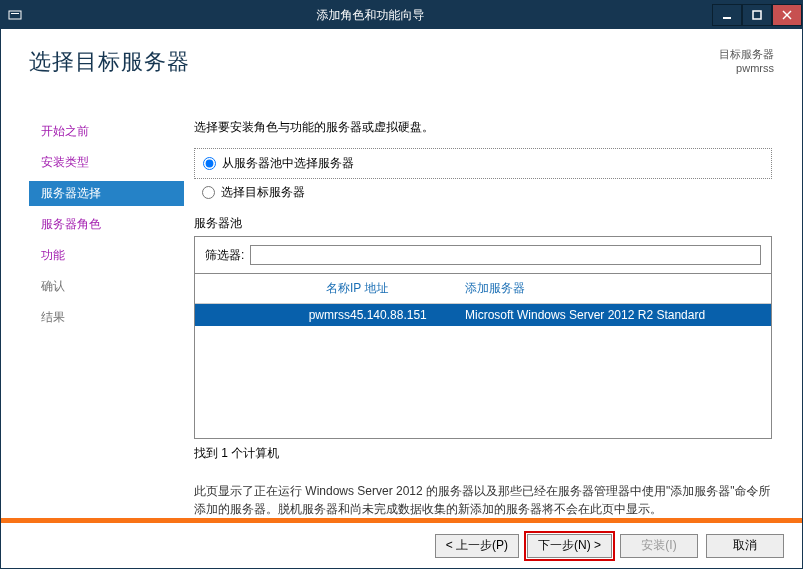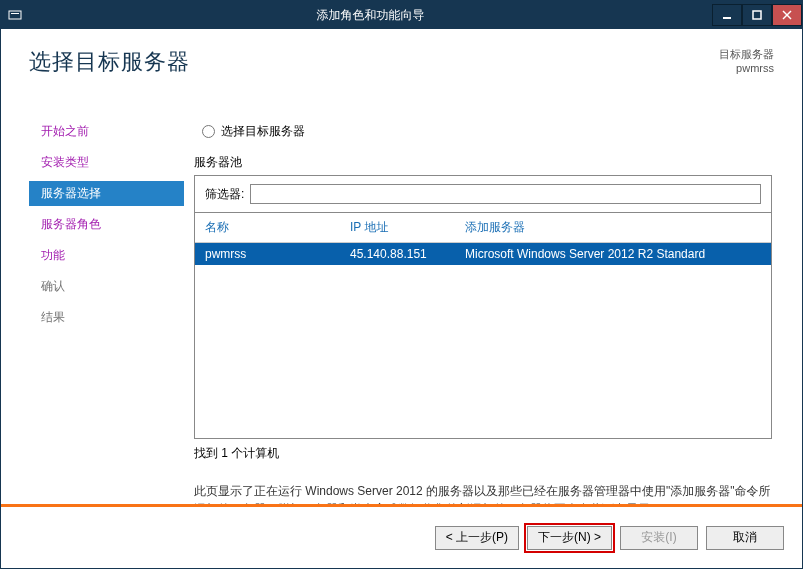--- a/index.html
+++ b/index.html
@@ -23,28 +23,28 @@
 .instruction { font-size: 12px; margin-bottom: 12px; }
 .radio-group { border: 1px dotted #888; padding: 6px 8px; margin-bottom: 1px; }
 .radio-group2 { padding: 4px 8px; margin-bottom: 10px; }
 .radio-row { display: flex; align-items: center; gap: 6px; font-size: 12px; }
 .radio-row input { margin: 0; }
 .section-label { font-size: 12px; margin-bottom: 4px; }
 .filter-box { border: 1px solid #888; padding: 8px 10px; display: flex; align-items: center; gap: 6px; }
 .filter-input { flex: 1; border: 1px solid #888; height: 20px; padding: 0 4px; font-size: 12px; }
 .table-area { border: 1px solid #888; border-top: none; flex: 1; display: flex; flex-direction: column; }
 .table-header { display: flex; padding: 6px 10px; color: #1b6fb5; font-size: 12px; border-bottom: 1px solid #ccc; }
-.col-name { width: 145px; }
+.col-name { width: 145px; text-align: right; }
 .col-ip { width: 115px; }
 .col-os { flex: 1; }
 .table-row { display: flex; padding: 4px 10px; font-size: 12px; }
 .table-row.selected { background: #0860ab; color: #fff; }
 .found-text { font-size: 12px; margin-top: 6px; }
 .note-text { font-size: 12px; margin-top: 20px; line-height: 1.5; color: #333; }
-.footer { position: absolute; bottom: 0; left: 0; right: 0; height: 64px; border-top: 3px solid #f97316; display: flex; align-items: center; justify-content: flex-end; gap: 8px; padding: 0 18px; background: #fff; }
+.footer { position: absolute; bottom: 0; left: 0; right: 0; height: 50px; border-top: 5px solid #f97316; display: flex; align-items: center; justify-content: flex-end; gap: 8px; padding: 0 18px; background: #fff; }
 .btn { min-width: 78px; height: 24px; border: 1px solid #888; background: #eee; font-size: 12px; cursor: pointer; padding: 0 10px; }
 .btn.highlight { outline: 2px solid #d40000; outline-offset: 1px; }
 .btn:disabled { color: #999; }
 </style>
 </head>
 <body>
 
 <div class="window">
   <div class="titlebar">
     <div class="titlebar-icon">
@@ -87,21 +87,28 @@
       <div class="sidebar-item">开始之前</div>
       <div class="sidebar-item">安装类型</div>
       <div class="sidebar-item active">服务器选择</div>
       <div class="sidebar-item">服务器角色</div>
       <div class="sidebar-item">功能</div>
       <div class="sidebar-item disabled">确认</div>
       <div class="sidebar-item disabled">结果</div>
     </div>
 
     <div class="main">
+      <div class="instruction">选择要安装角色与功能的服务器或虚拟硬盘。</div>
 
+      <div class="radio-group">
+        <label class="radio-row">
+          <input type="radio" name="sel" checked="" style="">
+          <span>从服务器池中选择服务器</span>
+        </label>
+      </div>
       <div class="radio-group2">
         <label class="radio-row">
           <input type="radio" name="sel" style="">
           <span>选择目标服务器</span>
         </label>
       </div>
 
       <div class="section-label">服务器池</div>
 
       <div class="filter-box">

